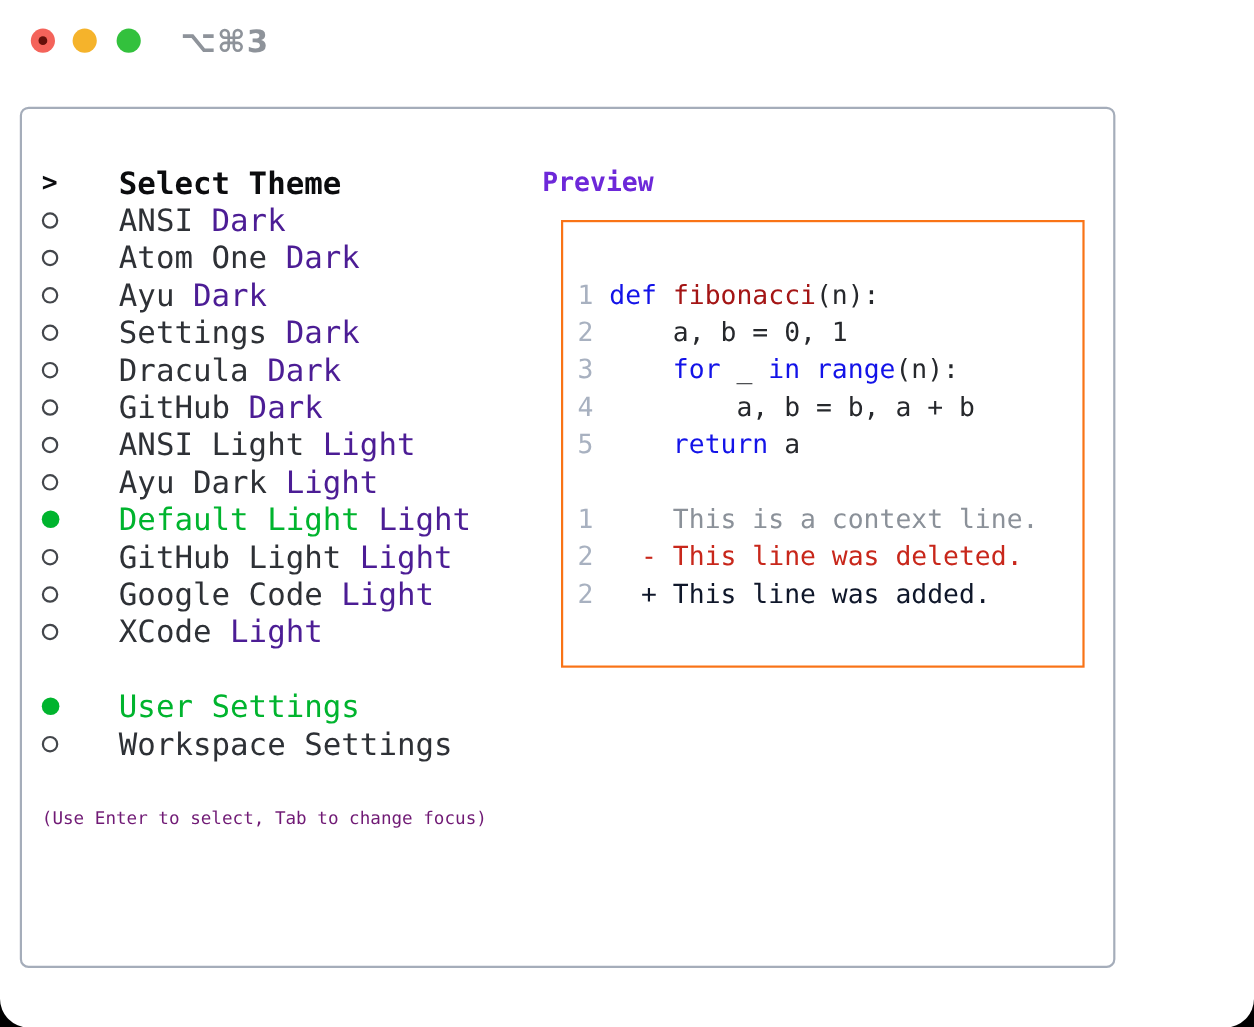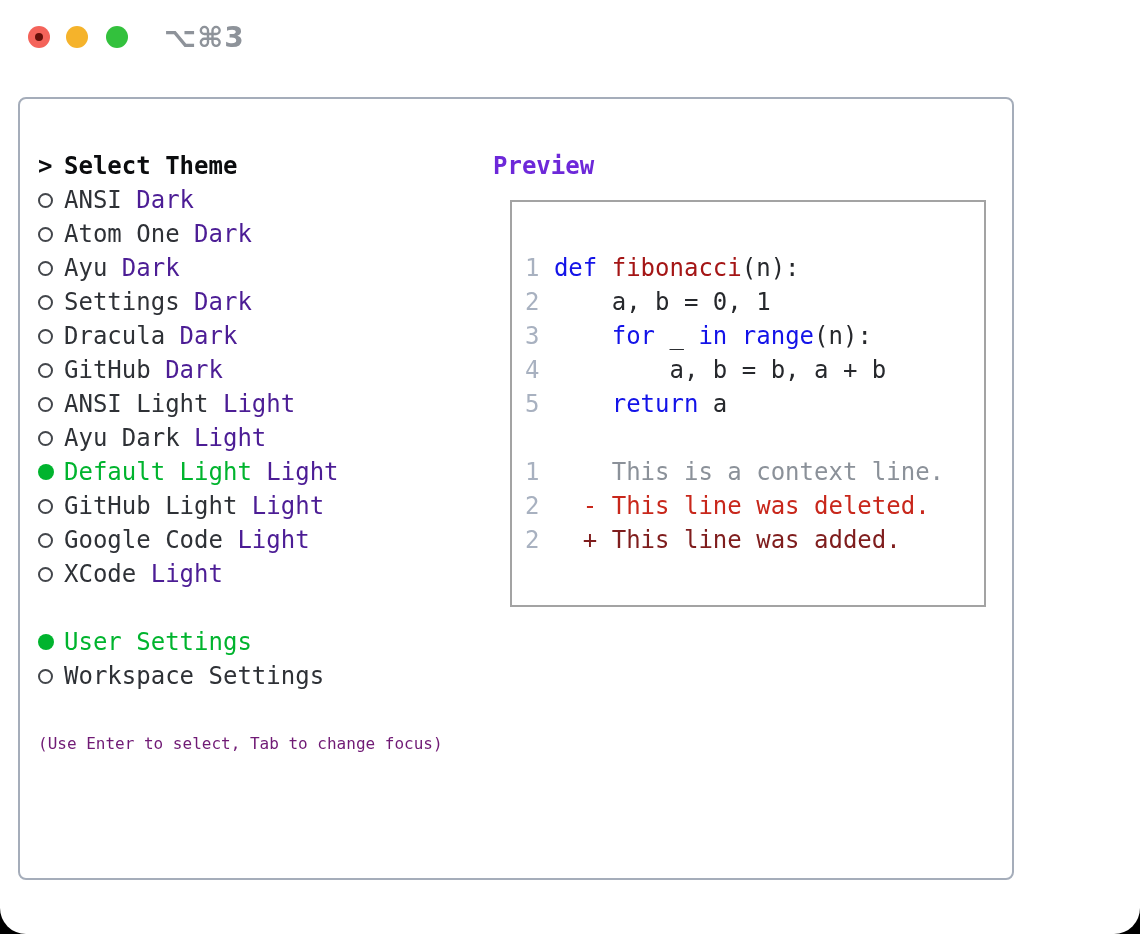--- a/index.html
+++ b/index.html
@@ -40,21 +40,21 @@
     width: 996px; height: 783px; box-sizing: border-box;
     border: 2px solid #a5adba; border-radius: 8px; background: #ffffff;
   }
 
   
   .left-col { position: absolute; left: 18px; top: 50px; width: 460px; }
   .row { height: 34px; display: flex; align-items: center; white-space: pre; }
   .spacer { height: 34px; }
   .marker { width: 26px; flex: 0 0 26px; display: flex; align-items: center; }
   .prompt { font-weight: bold; color: #0b0c0e; font-size: 24px; }
-  .label { font-size: 24px; color: #2e3136; white-space: pre; }
+  .label { font-size: 28px; color: #2e3136; white-space: pre; margin-left: 44px; }
   .bold { font-weight: bold; color: #0b0c0e; }
   .ring {
     width: 11px; height: 11px; border: 2px solid #43464b; border-radius: 50%;
     display: inline-block; background: transparent;
   }
   .row.selected .ring { width: 16px; height: 16px; border: none; background: #00b42e; }
   .row.selected .tname, .row.selected .olabel { color: #00b42e; }
   .tvariant { color: #4c1d95; }
   .help {
     margin-top: 0; width: 440px; font-size: 16px; line-height: 34px;
@@ -62,31 +62,31 @@
   }
 
   
   .preview-title {
     position: absolute; left: 473px; top: 50px; height: 34px; line-height: 34px;
     font-size: 24px; font-weight: bold; color: #6d28d9;
   }
   .preview-box {
     position: absolute; left: 490px; top: 101px;
     width: 476px; height: 407px; box-sizing: border-box;
-    border: 2px solid #a3a3a3; background: #ffffff;
+    border: 2px solid #f97316; background: #ffffff;
   }
   #code-block { padding: 49px 0 0 13px; }
   .cline { height: 34px; line-height: 34px; font-size: 24px; white-space: pre; }
   .lnum { color: #a8b1c0; }
   .tok-plain { color: #26282c; }
   .tok-kw { color: #1313e8; }
   .tok-fn { color: #a41515; }
   .tok-context { color: #8b9199; }
   .tok-deleted { color: #c8271b; }
-  .tok-added { color: #7f1d1d; text-align: center; }
+  .tok-added { color: #0f172a; text-align: center; }
 </style>
 </head>
 <body>
 
 <div class="page">
   <div class="window">
 
     <div class="titlebar">
       <span class="dot red">
         <span class="dot-inner"></span>

